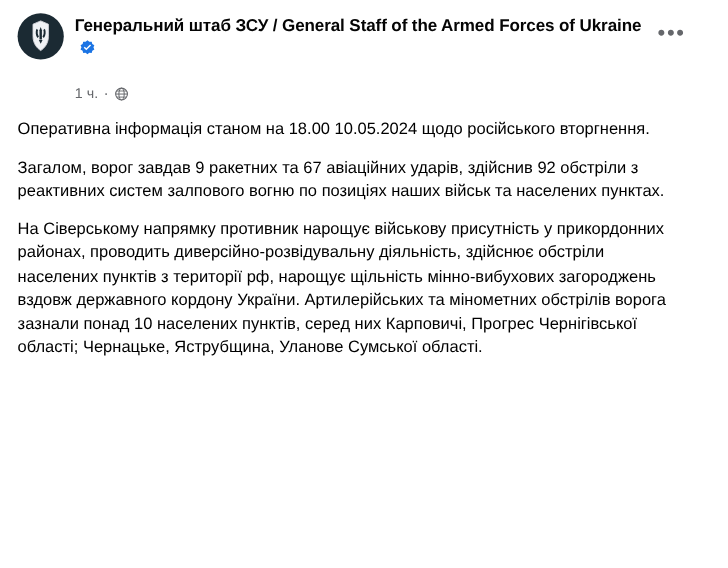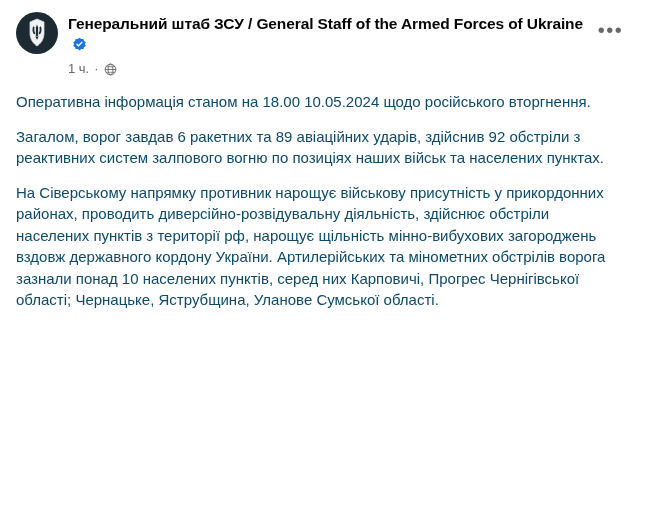--- a/index.html
+++ b/index.html
@@ -52,21 +52,21 @@
   }
   .verified {
     display: inline-block;
     vertical-align: -2px;
     margin-left: 4px;
   }
   .meta-row {
     display: flex;
     align-items: center;
     gap: 5px;
-    margin-top: 4px;
+    margin-top: 20px;
     color: #65676b;
     font-size: 13px;
     line-height: 16px;
   }
   .meta-dot {
     color: #65676b;
     font-size: 13px;
   }
   .globe-icon {
     display: inline-flex;
@@ -84,21 +84,21 @@
     letter-spacing: 1.5px;
     line-height: 10px;
     cursor: pointer;
     margin-top: 2px;
     user-select: none;
   }
   .post-body {
     margin-top: 14px;
     font-size: 15px;
     line-height: 21.5px;
-    color: #0c4a6e;
+    color: #000000;
   }
   .post-body p {
     margin: 0 0 13px 0;
   }
   .post-body p:last-child {
     margin-bottom: 16px;
   }
 </style>
 </head>
 <body>
@@ -139,17 +139,17 @@
           </svg>
         </span>
       </div>
     </div>
 
     <div class="more-btn">•••</div>
   </div>
 
   <div class="post-body">
     <p>Оперативна інформація станом на 18.00 10.05.2024 щодо російського вторгнення.</p>
-    <p>Загалом, ворог завдав 6 ракетних та 89 авіаційних ударів, здійснив 92 обстріли з реактивних систем залпового вогню по позиціях наших військ та населених пунктах.</p>
+    <p>Загалом, ворог завдав 9 ракетних та 67 авіаційних ударів, здійснив 92 обстріли з реактивних систем залпового вогню по позиціях наших військ та населених пунктах.</p>
     <p>На Сіверському напрямку противник нарощує військову присутність у прикордонних районах, проводить диверсійно-розвідувальну діяльність, здійснює обстріли населених пунктів з території рф, нарощує щільність мінно-вибухових загороджень вздовж державного кордону України. Артилерійських та мінометних обстрілів ворога зазнали понад 10 населених пунктів, серед них Карповичі, Прогрес Чернігівської області; Чернацьке, Яструбщина, Уланове Сумської області.</p>
   </div>
 
 </div>
 
 </body></html>

